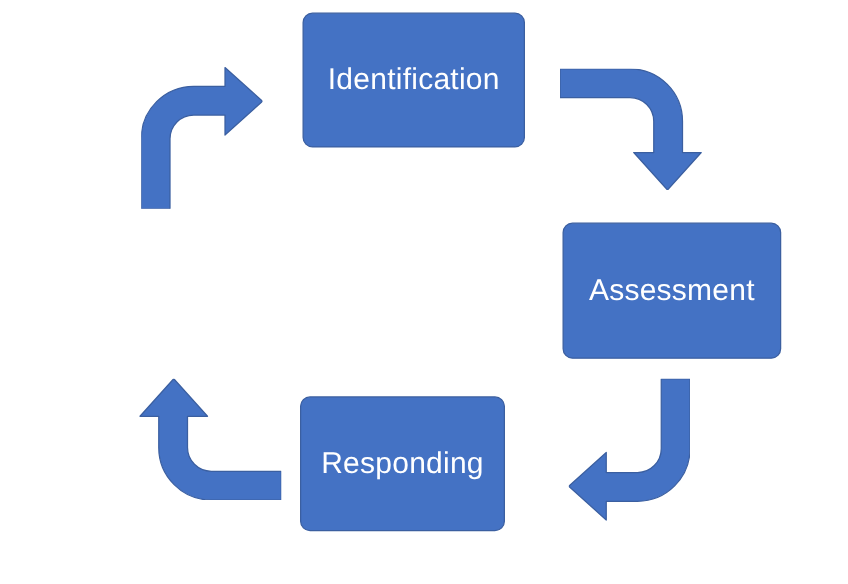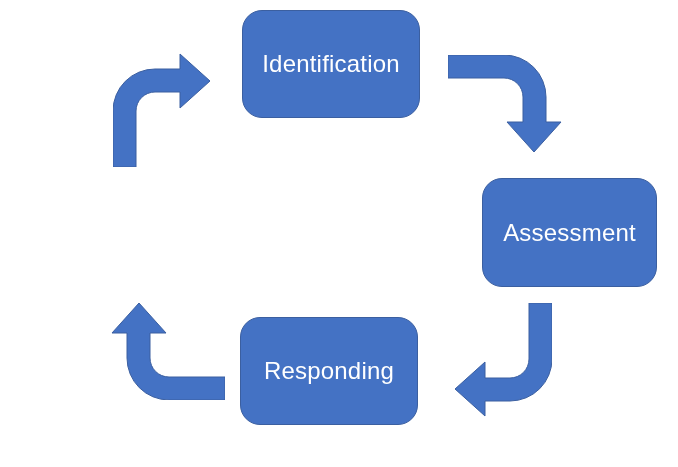--- a/index.html
+++ b/index.html
@@ -11,33 +11,33 @@
     position: relative;
     width: 678px;
     height: 467px;
     background: var(--canvas-bg, #ffffff);
     overflow: hidden;
   }
   .node {
     position: absolute;
     background: var(--node-fill);
     border: 1px solid var(--node-border);
-    border-radius: 20px;
+    border-radius: 8px;
     color: var(--text-color);
     font-size: 24px;
     display: flex;
     align-items: center;
     justify-content: center;
     text-align: center;
     box-sizing: border-box;
     letter-spacing: 0.2px;
   }
   .node-identification { left: 242px; top: 10px;  width: 178px; height: 108px; }
-  .node-assessment     { left: 450px; top: 178px; width: 175px; height: 109px; margin-left: 32px; }
-  .node-responding     { left: 240px; top: 317px; width: 178px; height: 108px; }
+  .node-assessment     { left: 450px; top: 178px; width: 175px; height: 109px; }
+  .node-responding     { left: 240px; top: 317px; width: 164px; height: 108px; }
   .node-monitoring     { left: 35px;  top: 178px; width: 175px; height: 109px; }
   .arrow { position: absolute; display: block; }
   .arrow path {
     fill: var(--arrow-fill);
     stroke: var(--arrow-border);
     stroke-width: 1;
     stroke-linejoin: round;
   }
   .arrow-top-right    { left: 448px; top: 55px;  }
   .arrow-bottom-right { left: 455px; top: 303px; }

